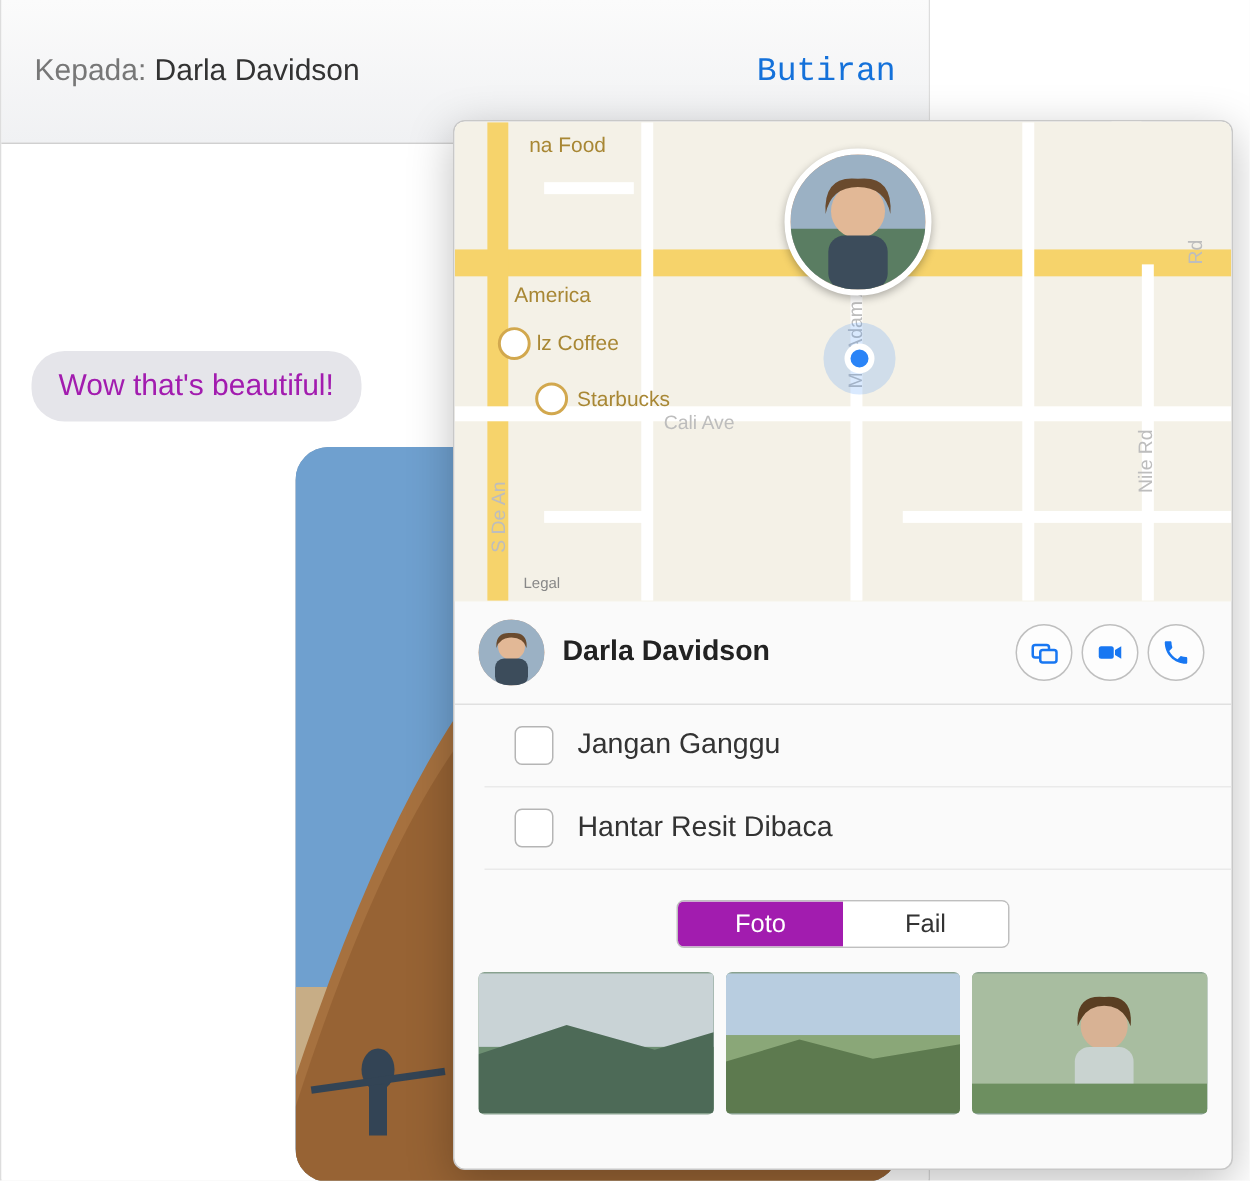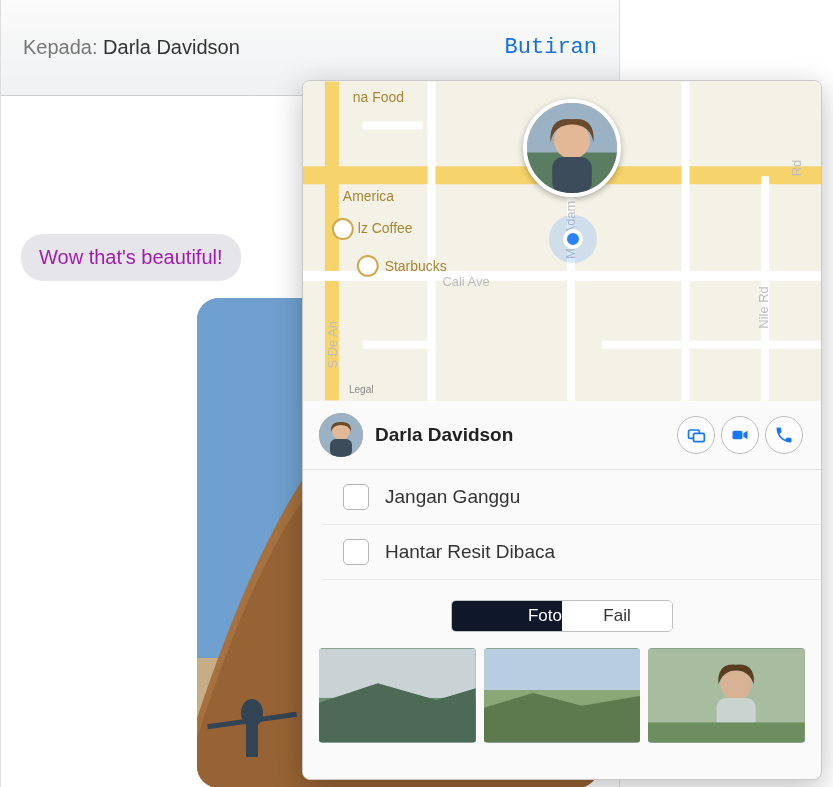--- a/index.html
+++ b/index.html
@@ -210,23 +210,22 @@
       width: 222px;
     }
     .segmented .seg {
       flex:1;
       text-align:center;
       padding: 5px 0;
       font-size: 17px;
       cursor:pointer;
     }
     .segmented .seg.active {
-      background: #0f172a;
+      background: #a21caf;
       color: #fff;
-      text-align: right;
     }
     .segmented .seg:not(.active){
       background:#fff; color:#333;
     }
 
     .thumbs-row {
       display:flex;
       gap:8px;
       padding: 6px 16px 16px 16px;
     }

